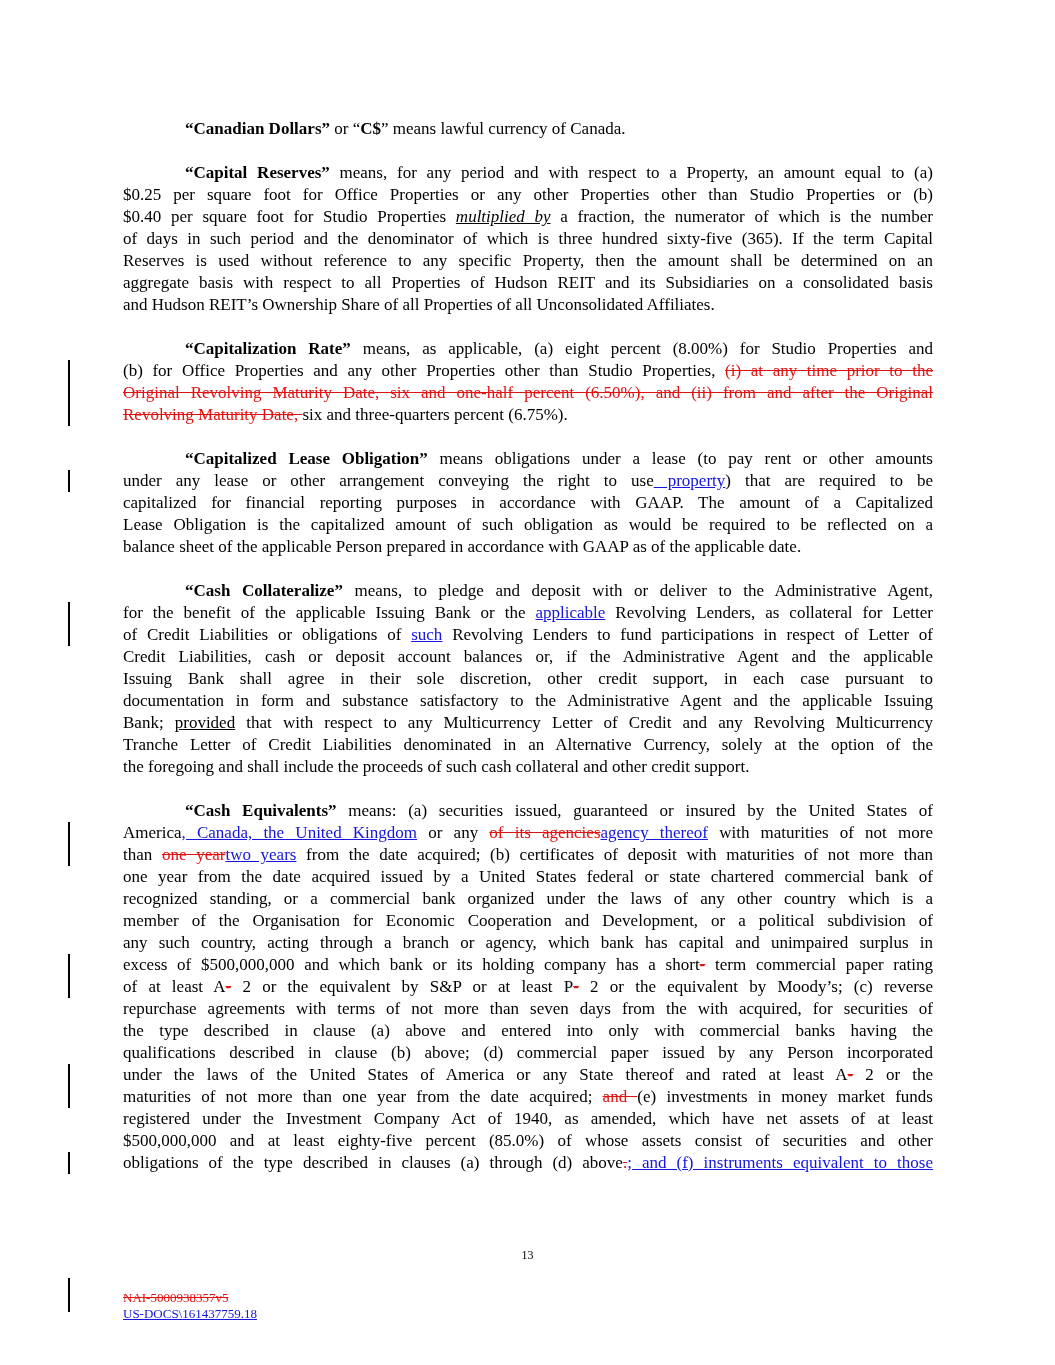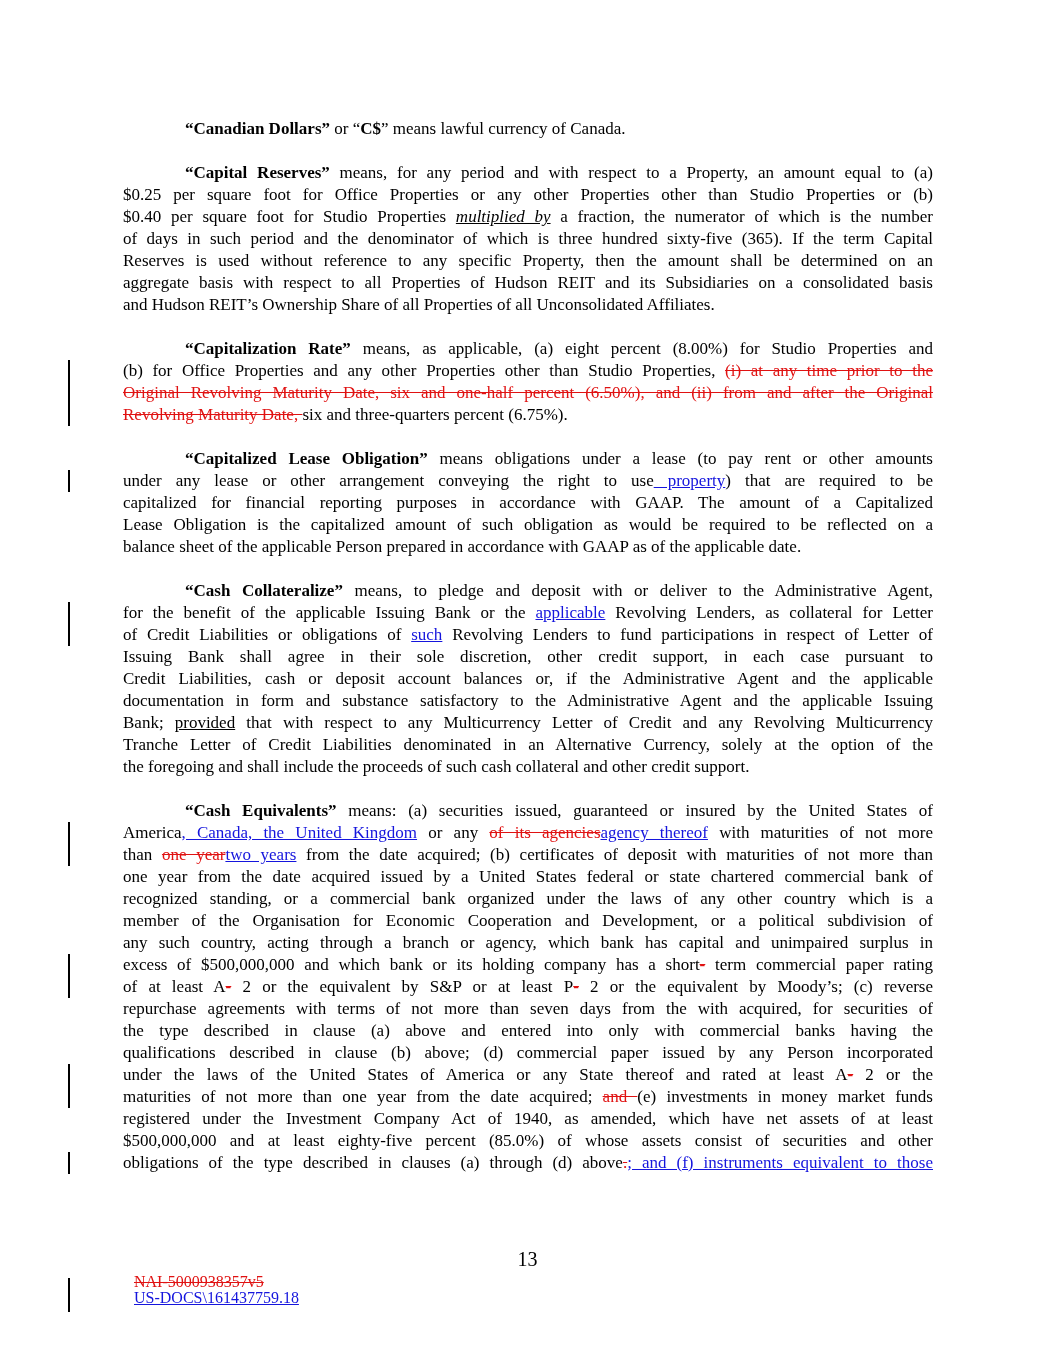--- a/index.html
+++ b/index.html
@@ -36,32 +36,32 @@
     content:"";
     position:absolute;
     left:-55px;top:0;
     width:2px;height:22px;
     background:#000;
   }
   .run{color:#000;}
   .bold{font-weight:bold;}
   .ital-ul{font-style:italic;text-decoration:underline;}
   .ul{text-decoration:underline;}
-  .del{color:var(--del,#e01212);text-decoration:line-through;}
+  .del{color:var(--del,#e01212);text-decoration:line-through;margin-top:16px;}
   .ins{color:var(--ins,#1515dd);text-decoration:underline;}
   .page-number{
     position:absolute;
     left:0;right:0;top:1248px;
     text-align:center;
-    font-size:20px;
+    font-size:12px;
   }
   .footer-refs{
     position:absolute;
-    left:134px;top:1274px;
-    font-size:16px;
+    left:123px;top:1274px;
+    font-size:13px;
     line-height:16px;
   }
   .footer-bar{
     position:absolute;
     left:68px;top:1278px;
     width:2px;height:34px;
     background:#000;
   }
 </style>
 </head>
@@ -92,22 +92,22 @@
         <div class="line indent"><span class="run bold">“Capitalized Lease Obligation”</span><span class="run"> means obligations under a lease (to pay rent or other amounts</span></div>
         <div class="line bar"><span class="run">under any lease or other arrangement conveying the right to use</span><span class="run ins"> property</span><span class="run">) that are required to be</span></div>
         <div class="line"><span class="run">capitalized for financial reporting purposes in accordance with GAAP.  The amount of a Capitalized</span></div>
         <div class="line"><span class="run">Lease Obligation is the capitalized amount of such obligation as would be required to be reflected on a</span></div>
         <div class="line last"><span class="run">balance sheet of the applicable Person prepared in accordance with GAAP as of the applicable date.</span></div>
       </div>
       <div class="para">
         <div class="line indent"><span class="run bold">“Cash Collateralize”</span><span class="run"> means, to pledge and deposit with or deliver to the Administrative Agent,</span></div>
         <div class="line bar"><span class="run">for the benefit of the applicable Issuing Bank or the </span><span class="run ins">applicable</span><span class="run"> Revolving Lenders, as collateral for Letter</span></div>
         <div class="line bar"><span class="run">of Credit Liabilities or obligations of </span><span class="run ins">such</span><span class="run"> Revolving Lenders to fund participations in respect of Letter of</span></div>
+        <div class="line"><span class="run">Credit Liabilities, cash or deposit account balances or, if the Administrative Agent and the applicable</span></div>
         <div class="line"><span class="run">Issuing Bank shall agree in their sole discretion, other credit support, in each case pursuant to</span></div>
-        <div class="line"><span class="run">Credit Liabilities, cash or deposit account balances or, if the Administrative Agent and the applicable</span></div>
         <div class="line"><span class="run">documentation in form and substance satisfactory to the Administrative Agent and the applicable Issuing</span></div>
         <div class="line"><span class="run">Bank; </span><span class="run ul">provided</span><span class="run"> that with respect to any Multicurrency Letter of Credit and any Revolving Multicurrency</span></div>
         <div class="line"><span class="run">Tranche Letter of Credit Liabilities denominated in an Alternative Currency, solely at the option of the</span></div>
         <div class="line last"><span class="run">the foregoing and shall include the proceeds of such cash collateral and other credit support.</span></div>
       </div>
       <div class="para">
         <div class="line indent"><span class="run bold">“Cash Equivalents”</span><span class="run"> means: (a) securities issued, guaranteed or insured by the United States of</span></div>
         <div class="line bar"><span class="run">America</span><span class="run ins">, Canada, the United Kingdom</span><span class="run"> or any </span><span class="run del">of its agencies</span><span class="run ins">agency thereof</span><span class="run"> with maturities of not more</span></div>
         <div class="line bar"><span class="run">than </span><span class="run del">one year</span><span class="run ins">two years</span><span class="run"> from the date acquired; (b) certificates of deposit with maturities of not more than</span></div>
         <div class="line"><span class="run">one year from the date acquired issued by a United States federal or state chartered commercial bank of</span></div>

